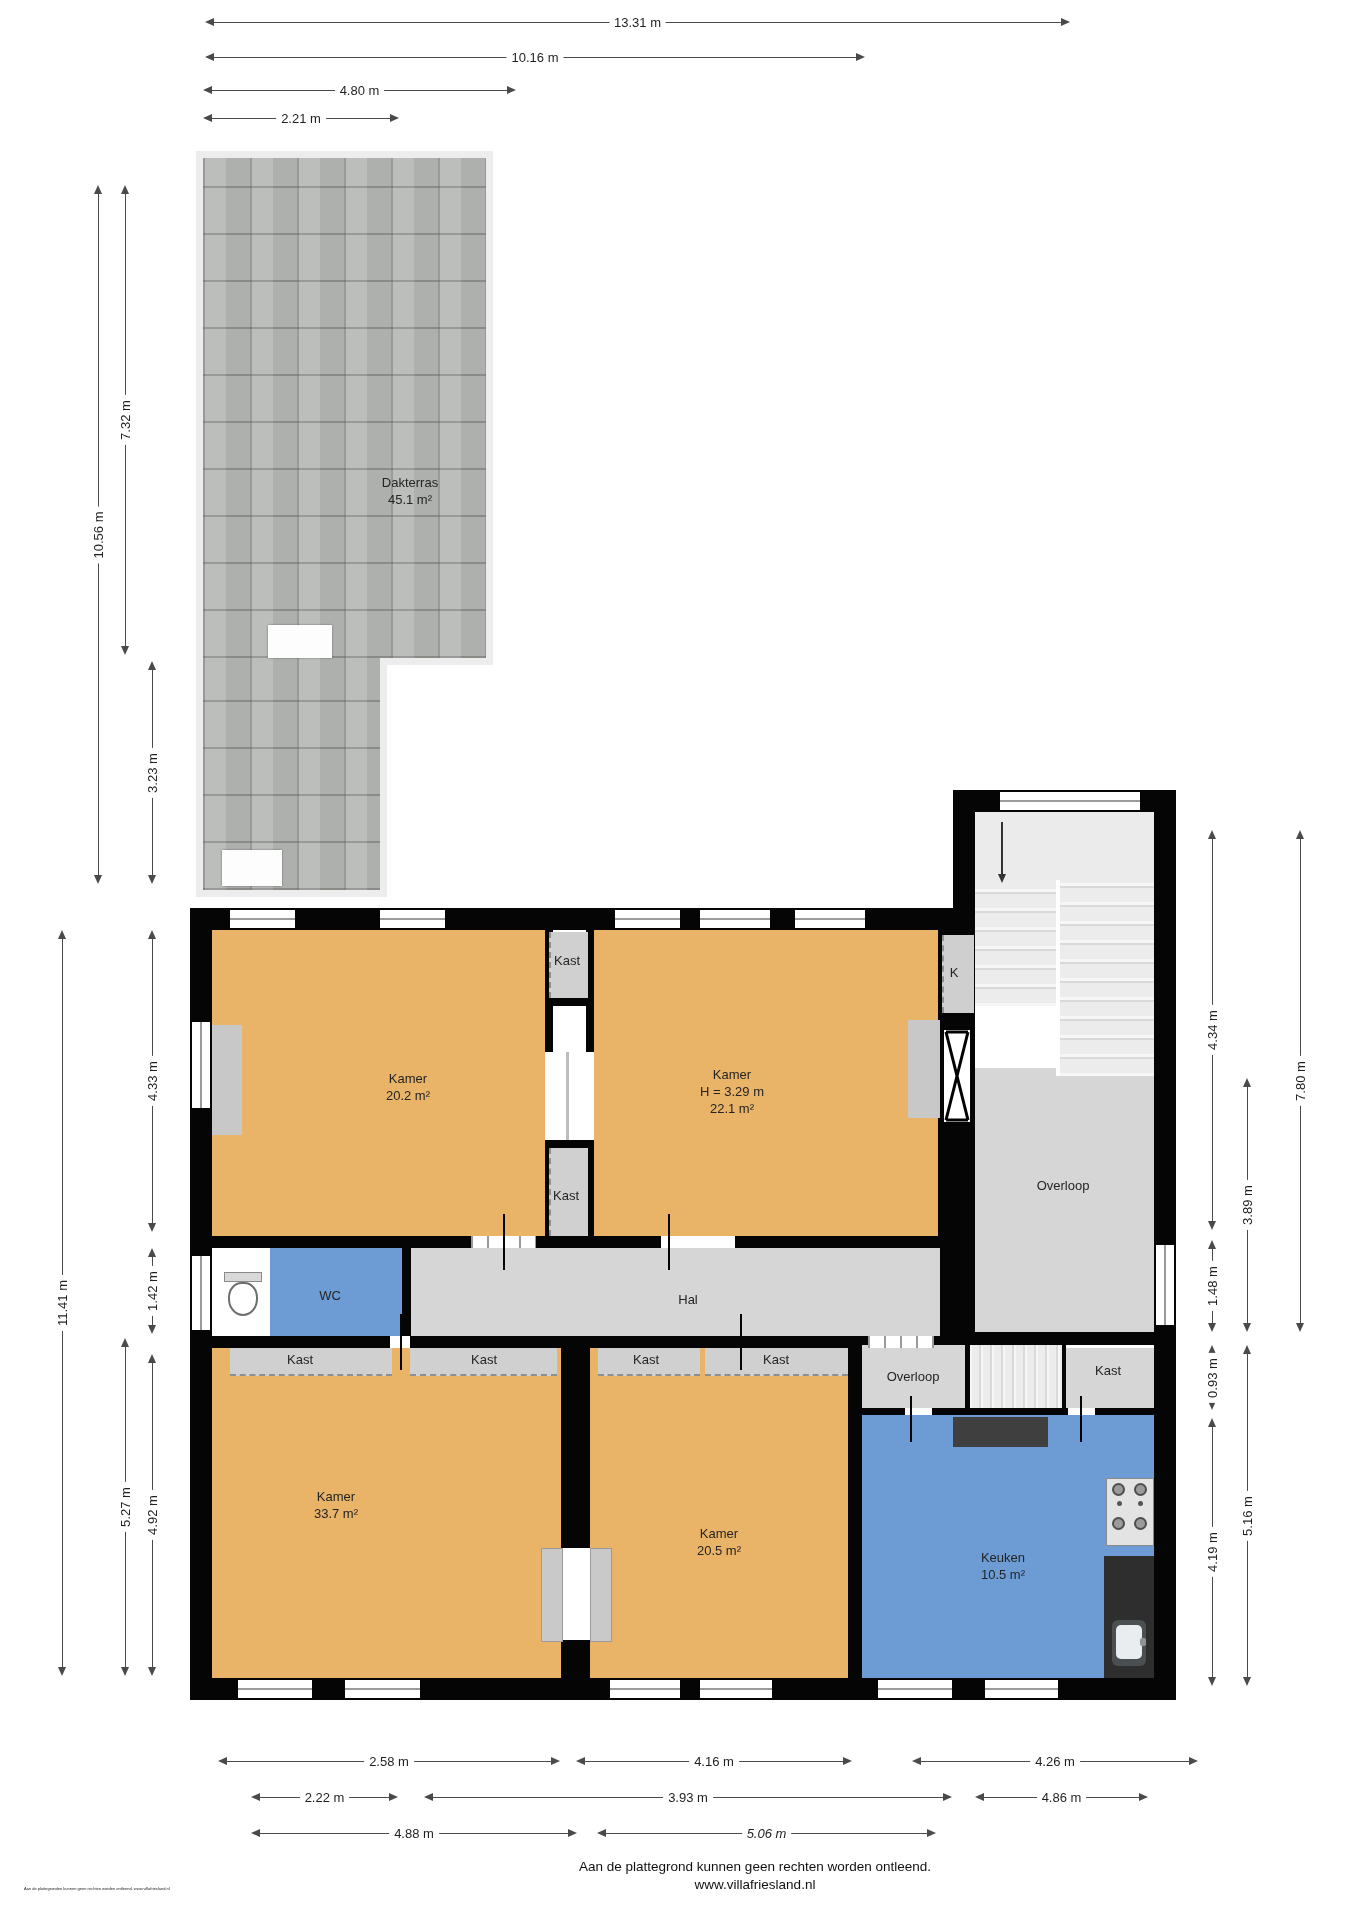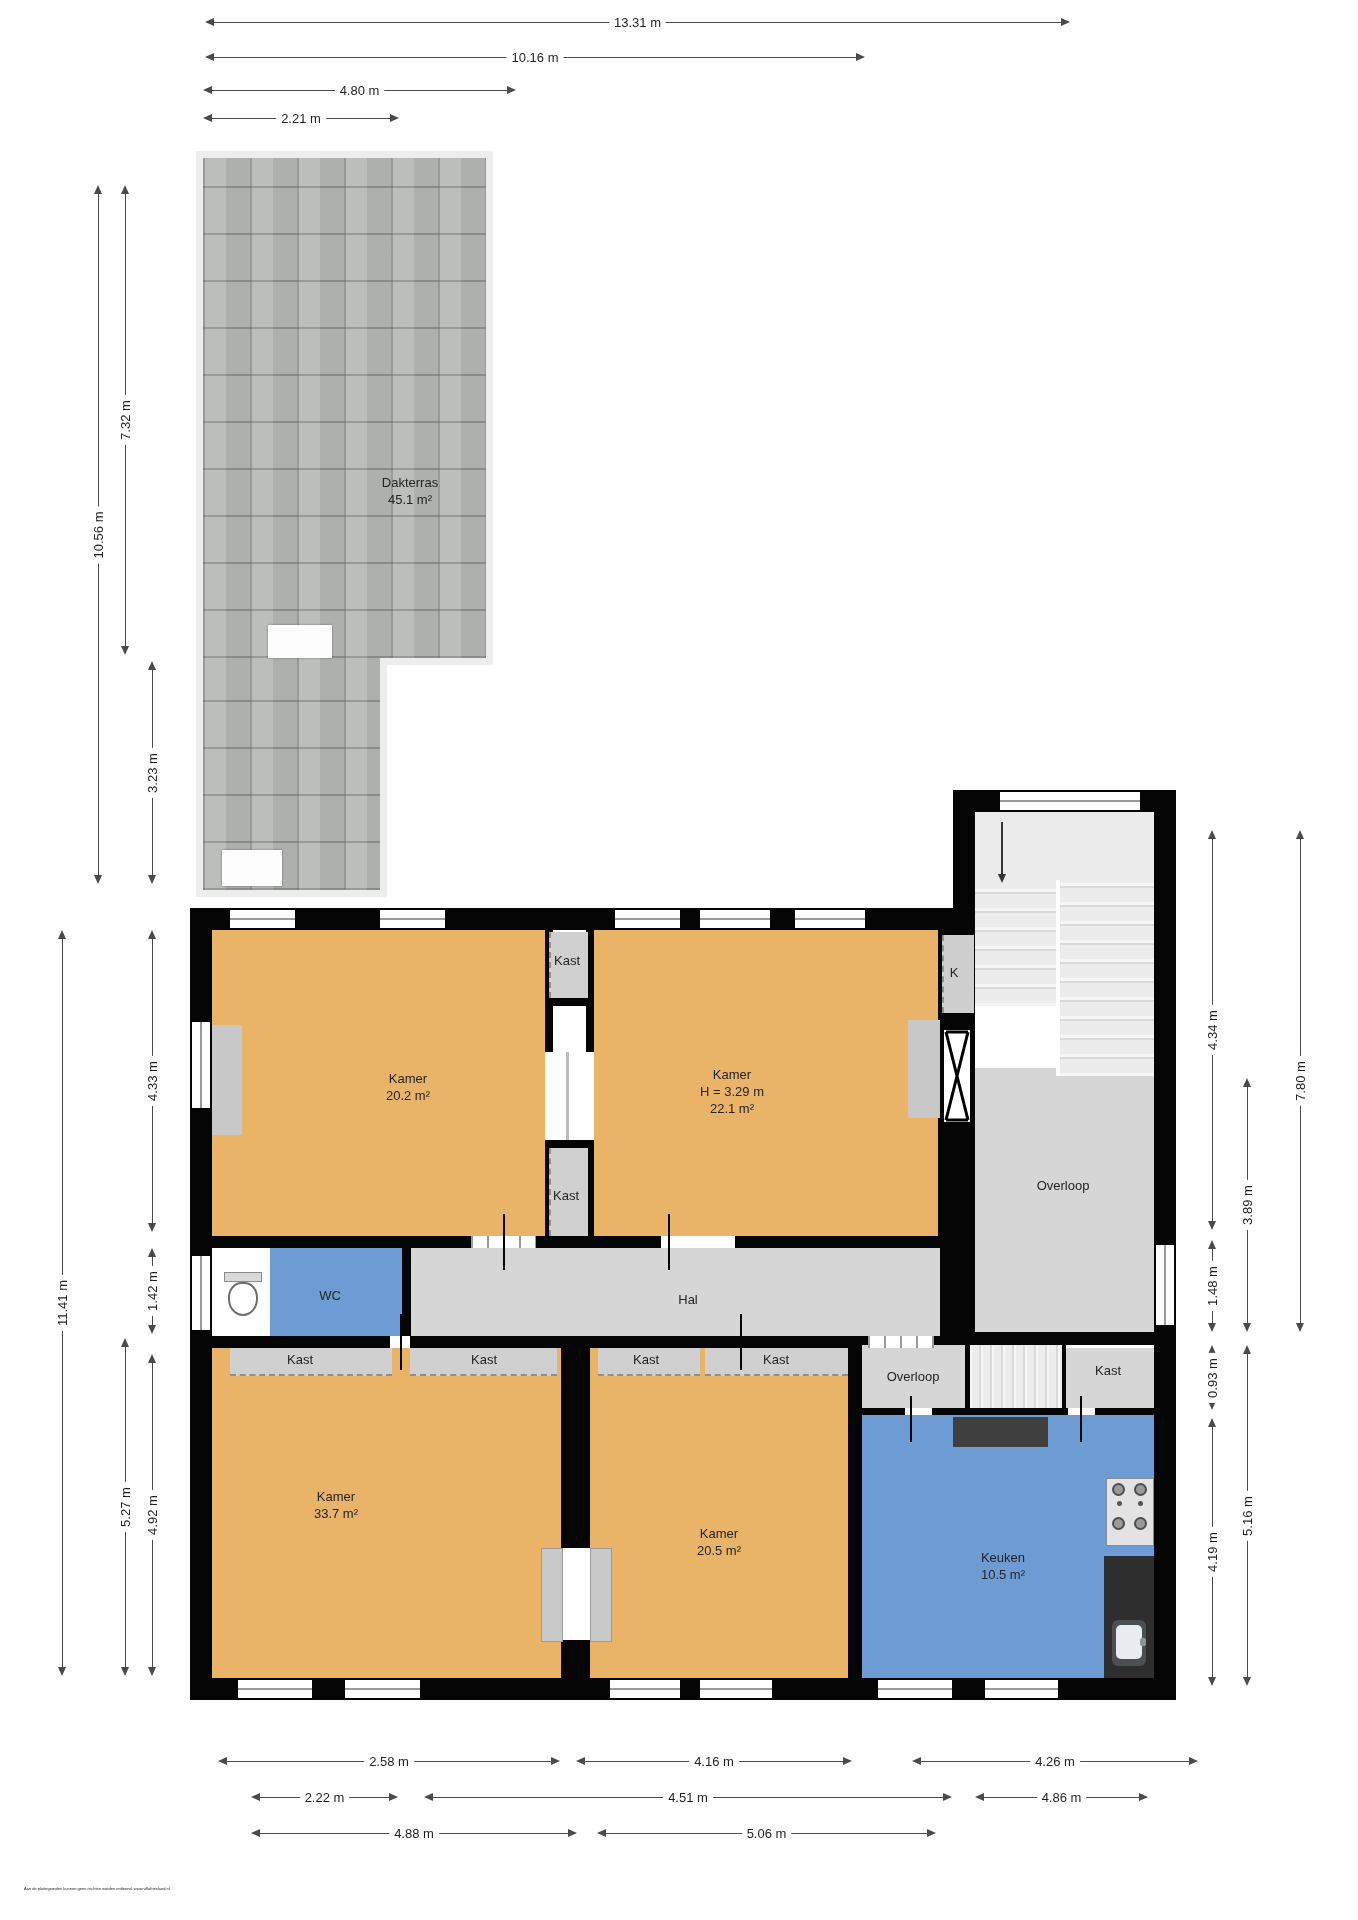--- a/index.html
+++ b/index.html
@@ -171,20 +171,24 @@
   <div class="tick" style="left:503px;top:1214px;width:2px;height:56px;"></div>
   <div class="tick" style="left:668px;top:1214px;width:2px;height:56px;"></div>
   <div class="tick" style="left:400px;top:1314px;width:2px;height:56px;"></div>
   <div class="tick" style="left:740px;top:1314px;width:2px;height:56px;"></div>
   <div class="tick" style="left:910px;top:1396px;width:2px;height:46px;"></div>
   <div class="tick" style="left:1080px;top:1396px;width:2px;height:46px;"></div>
 
   <div class="a" style="left:1001px;top:822px;width:2px;height:52px;background:#333;"></div>
   <div class="ah" style="left:998px;top:874px;border-left:4px solid transparent;border-right:4px solid transparent;border-top:9px solid #333;"></div>
 
+  <div id="footer">
+    <div>Aan de plattegrond kunnen geen rechten worden ontleend.</div>
+    <div>www.villafriesland.nl</div>
+  </div>
   <div id="fineprint">Aan de plattegronden kunnen geen rechten worden ontleend. www.villafriesland.nl</div>
 <div class="room-label" style="left: 410px; top: 492px;">
       <div>Dakterras</div>
       <div>45.1 m²</div>
     </div>
     <div class="room-label" style="left: 408px; top: 1088px;">
       <div>Kamer</div>
       <div>20.2 m²</div>
     </div>
     <div class="room-label" style="left: 732px; top: 1092px;">
@@ -375,33 +379,33 @@
     <div class="dim h" style="left: 251px; top: 1792px; width: 147px; height: 10px;">
       <div class="ln" style="left: 4px; right: 4px; top: 4.5px; height: 1px; width: 139px;"></div>
       <div class="ah" style="left: 0px; top: 1px; border-top: 4px solid transparent; border-bottom: 4px solid transparent; border-right: 9px solid rgb(74, 74, 74);"></div>
       <div class="ah" style="right: 0px; top: 1px; border-top: 4px solid transparent; border-bottom: 4px solid transparent; border-left: 9px solid rgb(74, 74, 74);"></div>
       <div class="lbl">2.22 m</div>
     </div>
     <div class="dim h" style="left: 424px; top: 1792px; width: 528px; height: 10px;">
       <div class="ln" style="left: 4px; right: 4px; top: 4.5px; height: 1px; width: 520px;"></div>
       <div class="ah" style="left: 0px; top: 1px; border-top: 4px solid transparent; border-bottom: 4px solid transparent; border-right: 9px solid rgb(74, 74, 74);"></div>
       <div class="ah" style="right: 0px; top: 1px; border-top: 4px solid transparent; border-bottom: 4px solid transparent; border-left: 9px solid rgb(74, 74, 74);"></div>
-      <div class="lbl">4.51 m</div>
+      <div class="lbl">3.93 m</div>
     </div>
     <div class="dim h" style="left: 975px; top: 1792px; width: 173px; height: 10px;">
       <div class="ln" style="left: 4px; right: 4px; top: 4.5px; height: 1px; width: 165px;"></div>
       <div class="ah" style="left: 0px; top: 1px; border-top: 4px solid transparent; border-bottom: 4px solid transparent; border-right: 9px solid rgb(74, 74, 74);"></div>
       <div class="ah" style="right: 0px; top: 1px; border-top: 4px solid transparent; border-bottom: 4px solid transparent; border-left: 9px solid rgb(74, 74, 74);"></div>
       <div class="lbl">4.86 m</div>
     </div>
     <div class="dim h" style="left: 251px; top: 1828px; width: 326px; height: 10px;">
       <div class="ln" style="left: 4px; right: 4px; top: 4.5px; height: 1px; width: 318px;"></div>
       <div class="ah" style="left: 0px; top: 1px; border-top: 4px solid transparent; border-bottom: 4px solid transparent; border-right: 9px solid rgb(74, 74, 74);"></div>
       <div class="ah" style="right: 0px; top: 1px; border-top: 4px solid transparent; border-bottom: 4px solid transparent; border-left: 9px solid rgb(74, 74, 74);"></div>
       <div class="lbl">4.88 m</div>
     </div>
-    <div class="dim h" style="left: 597px; top: 1828px; width: 339px; height: 10px;">
+    <div class="dim h" style="left: 597px; top: 1828px; width: 339px; height: 10px; font-style: italic;">
       <div class="ln" style="left: 4px; right: 4px; top: 4.5px; height: 1px; width: 331px;"></div>
       <div class="ah" style="left: 0px; top: 1px; border-top: 4px solid transparent; border-bottom: 4px solid transparent; border-right: 9px solid rgb(74, 74, 74);"></div>
       <div class="ah" style="right: 0px; top: 1px; border-top: 4px solid transparent; border-bottom: 4px solid transparent; border-left: 9px solid rgb(74, 74, 74);"></div>
       <div class="lbl">5.06 m</div>
     </div>
   </div>
 
 </body></html>

